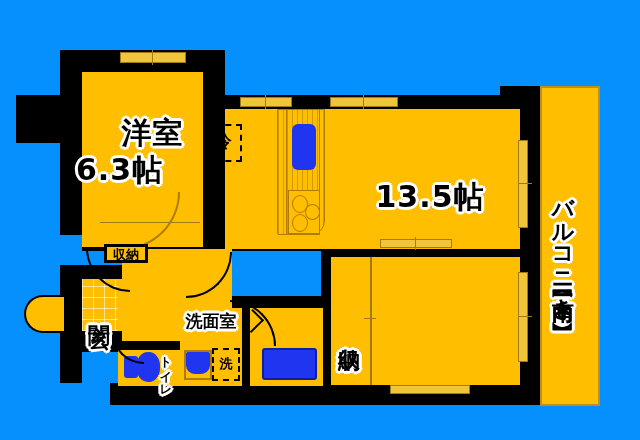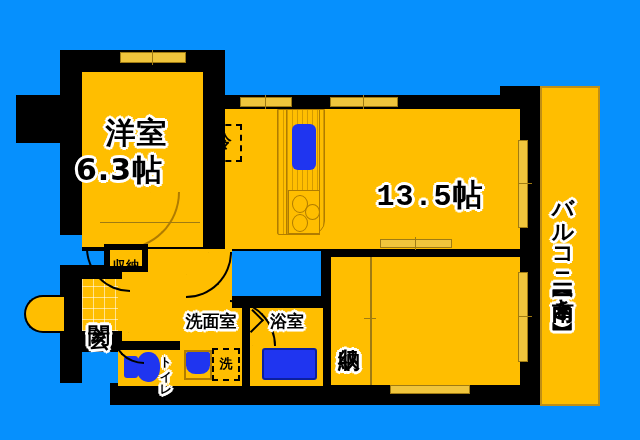--- a/index.html
+++ b/index.html
@@ -49,22 +49,22 @@
   }
   .big   { font-size: 30px; letter-spacing: 1px; }
   .mid   { font-size: 22px; }
   .small { font-size: 17px; }
   .tiny  { font-size: 13px; }
   .xtiny { font-size: 12px; }
 
   
   .chip {
     background: #ffbe00;
-    border: 6px solid #000000;
-    padding: 8px 3px;
+    border: 3px solid #000000;
+    padding: 0 3px;
     box-sizing: border-box;
   }
 
   
   .dashbox {
     border: 2px dashed #000;
     box-sizing: border-box;
     background: transparent;
   }
   .fix-outline { border: 2px solid #b07c00; box-sizing: border-box; }
@@ -298,33 +298,32 @@
 
   <div class="abs arc-door" style="left:112px; top:332px; width:32px; height:32px;
               border-top:none; border-right:none;
               border-bottom-left-radius:32px;
               border-top-left-radius:0; border-bottom-right-radius:0;"></div>
 
   <div class="abs winline" style="left:370px; top:257px; width:2px; height:128px;"></div>
   <div class="abs winline" style="left:364px; top:318px; width:12px; height:1px;"></div>
   <div class="abs winline" style="left:100px; top:222px; width:100px; height:1px;"></div>
 
-  <div class="lbl big" style="left:76px; top:118px; width:121px;">洋室</div>
+  <div class="lbl big" style="left:92px; top:118px; width:121px;">洋室</div>
   <div class="lbl big" style="left:70px; top:155px; width:99px;">6.3帖</div>
 
-  <div class="lbl big" style="left:355px; top:182px; width:150px;font-family:Liberation Mono, monospace;">13.5帖</div>
+  <div class="lbl big" style="left:355px; top:182px; width:150px;">13.5帖</div>
 
 
   <div class="lbl mid vert" style="left:552px; top:96px; height:300px;">バルコニー【南向き】</div>
 
   <div class="lbl mid vert" style="left:88px; top:283px; height:50px;">玄関</div>
 
   <div class="lbl small" style="left:178px; top:313px; width:66px;">洗面室</div>
 
-  <div class="lbl small" style="left:252px; top:313px; width:70px;">浴室</div>
 
   <div class="lbl xtiny vert" style="left:160px; top:348px; height:38px;">トイレ</div>
 
   <div class="lbl-plain tiny chip" style="left:104px; top:244px; width:44px; height:19px; line-height:15px;">収納</div>
 
   <div class="lbl mid vert" style="left:338px; top:300px; height:62px;">収納</div>
 
 </div>
 
 </body></html>

